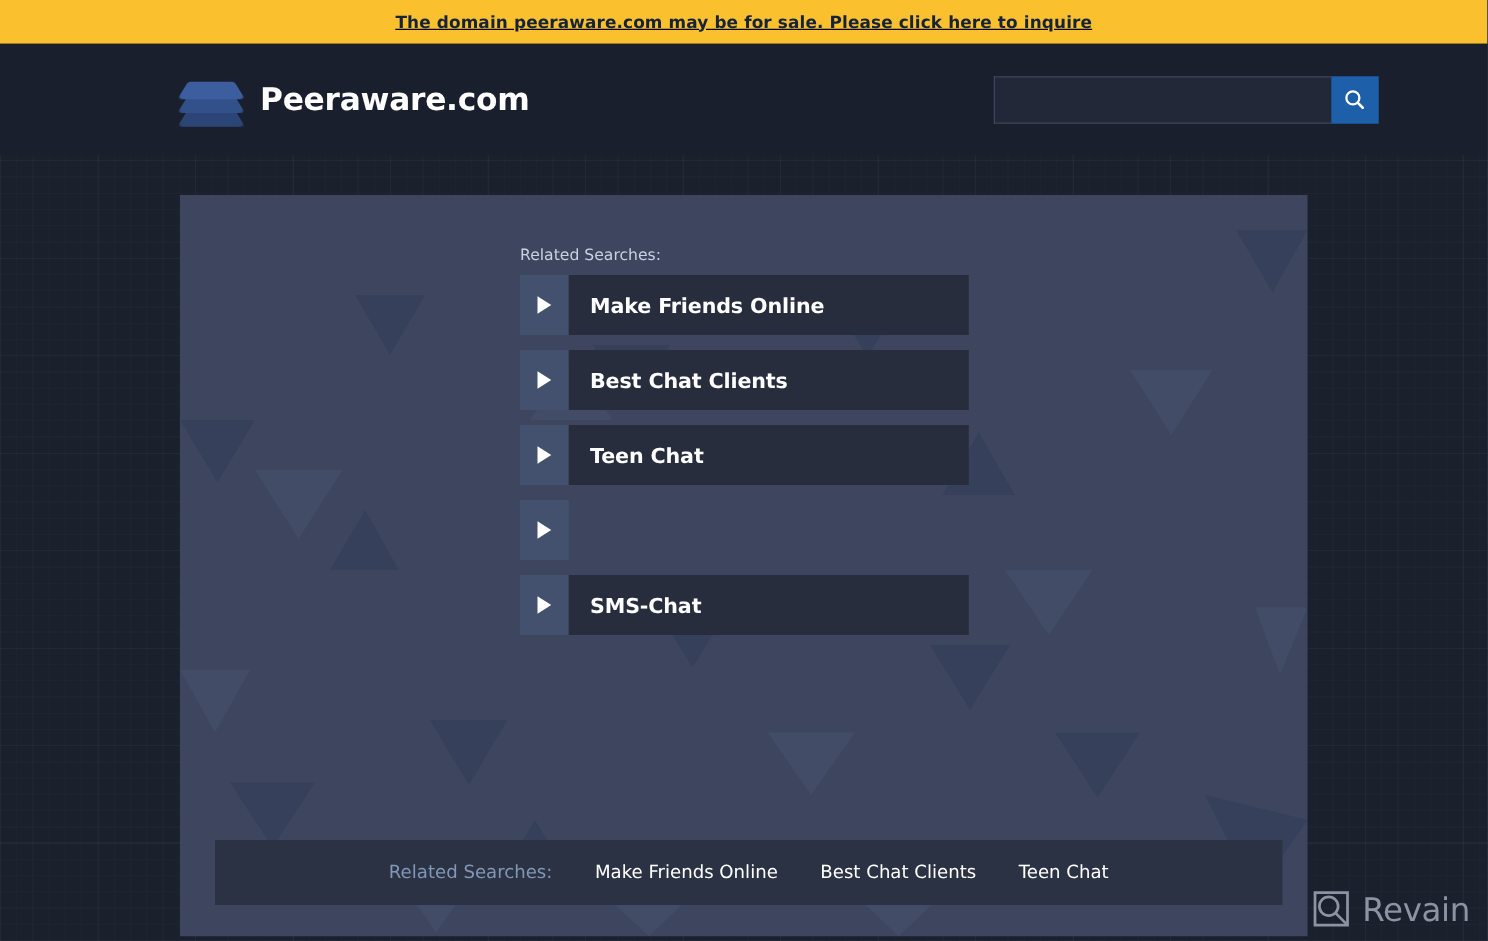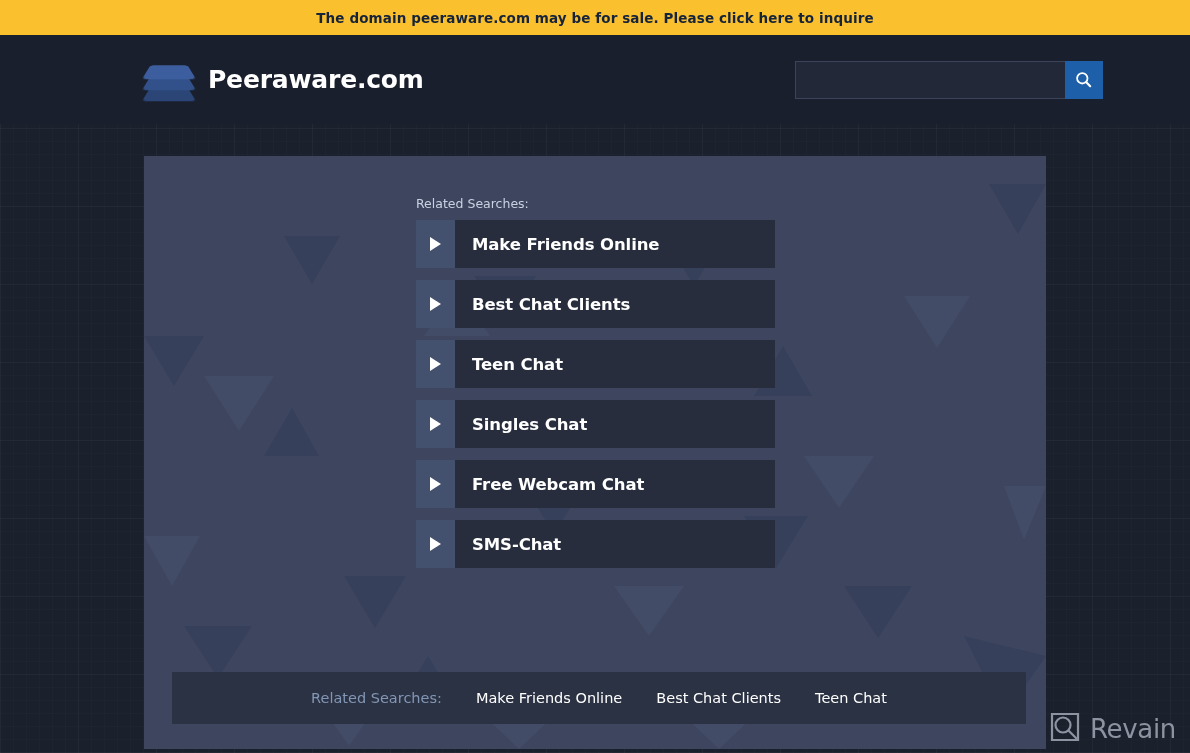--- a/index.html
+++ b/index.html
@@ -39,20 +39,21 @@
 
   
   #sale-banner {
     position: relative;
     z-index: 5;
     height: 35px;
     background: #fbc02d;
     display: flex;
     align-items: center;
     justify-content: center;
+    text-decoration: underline;
   }
   #sale-banner .banner-text {
     font-size: 13.5px;
     font-weight: bold;
     color: #15233b;
     letter-spacing: 0.1px;
     cursor: pointer;
     white-space: nowrap;
   }
 
@@ -351,33 +352,22 @@
         <span class="row-body">
           <span class="row-label">Teen Chat</span>
         </span>
       </div>
 
 
       <div class="result-row">
         <span class="row-arrow">
             <span class="tri"></span>
           </span>
-        <span class="row-body">
-          <span class="row-label">Singles Chat</span>
-        </span>
-      </div>
-
-      <div class="result-row">
-        <span class="row-arrow">
-            <span class="tri"></span>
-          </span>
-        <span class="row-body">
-          <span class="row-label">Free Webcam Chat</span>
-        </span>
-      </div>
+      </div>
+
 
       <div class="result-row">
         <span class="row-arrow">
             <span class="tri"></span>
           </span>
         <span class="row-body">
           <span class="row-label">SMS-Chat</span>
         </span>
       </div>
 

